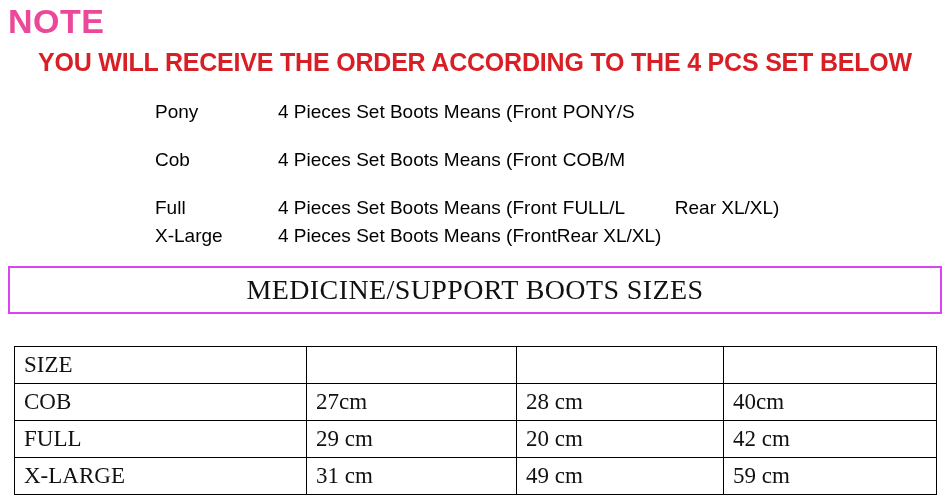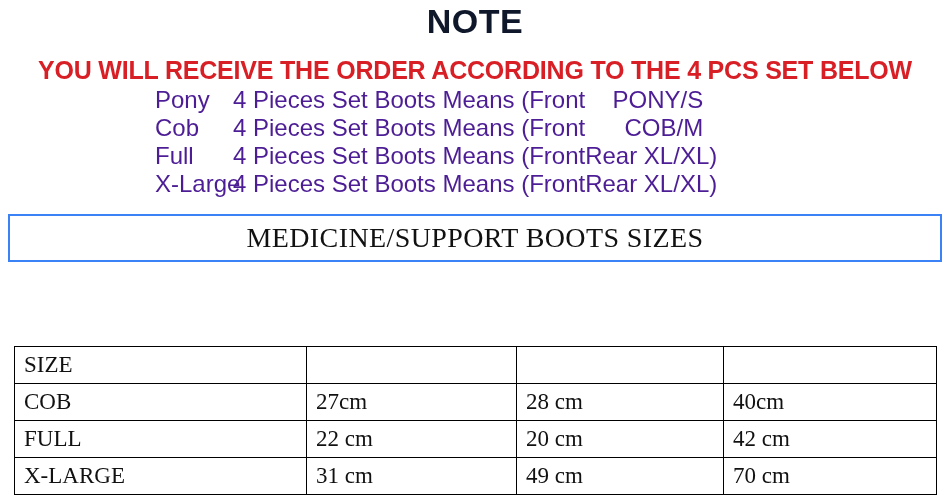--- a/index.html
+++ b/index.html
@@ -14,77 +14,80 @@
     font-family: "Liberation Sans", sans-serif;
     color: #000000;
   }
   .page {
     position: relative;
     width: 950px;
     height: 498px;
     background: #ffffff;
   }
   .note-title {
-    text-align: center;
-    color: #0f172a;
+    text-align: left;
+    color: #ec4899;
     font-weight: bold;
     font-size: 34px;
     line-height: 38px;
     letter-spacing: 0.5px;
     margin-top: 2px;
+    margin-left: 8px;
   }
   .note-sub {
     text-align: center;
     color: #d81f26;
     font-weight: bold;
     font-size: 25px;
     line-height: 28px;
     letter-spacing: -0.2px;
-    margin-top: 16px;
+    margin-top: 8px;
     white-space: nowrap;
   }
   .chart-title {
     text-align: center;
     font-size: 19px;
     line-height: 24px;
     margin-top: 8px;
     color: #111;
   }
   .size-rows {
     width: 640px;
     margin: 2px auto 0 auto;
-    font-size: 24px;
+    font-size: 19px;
     line-height: 28px;
-    color: #4c1d95;
+    color: #000000;
   }
   .size-row {
     display: flex;
     align-items: baseline;
     white-space: nowrap;
   }
   .col-size {
     width: 78px;
     flex: 0 0 78px;
   }
   .col-desc {
     flex: 0 0 auto;
+    margin-left: 45px;
   }
   .col-front {
     width: 112px;
     flex: 0 0 112px;
-    text-align: right;
+    text-align: left;
     padding-left: 6px;
+    margin-top: 20px;
   }
   .col-rear {
     flex: 1 1 auto;
     text-align: left;
   }
   .banner {
     margin: 16px 8px 0 8px;
-    border: 2px solid #3b82f6;
+    border: 2px solid #d946ef;
     height: 44px;
     display: flex;
     align-items: center;
     justify-content: center;
   }
   .banner-text {
     font-family: "Liberation Serif", serif;
     font-size: 28px;
     letter-spacing: 0.4px;
     color: #111;
@@ -127,20 +130,21 @@
       <span class="col-front">PONY/S</span>
     </div>
     <div class="size-row">
       <span class="col-size">Cob</span>
       <span class="col-desc">4 Pieces Set Boots Means (Front</span>
       <span class="col-front">COB/M</span>
     </div>
     <div class="size-row">
       <span class="col-size">Full</span>
       <span class="col-desc">4 Pieces Set Boots Means (Front</span>
+      <span class="col-front">FULL/L</span>
       <span class="col-rear">Rear XL/XL)</span>
     </div>
     <div class="size-row">
       <span class="col-size">X-Large</span>
       <span class="col-desc">4 Pieces Set Boots Means (Front</span>
       <span class="col-rear">Rear XL/XL)</span>
     </div>
   </div>
 
   <div class="banner">
@@ -162,26 +166,26 @@
         <td></td>
       </tr>
       <tr>
         <td>COB</td>
         <td>27cm</td>
         <td>28 cm</td>
         <td>40cm</td>
       </tr>
       <tr>
         <td>FULL</td>
-        <td>22 cm</td>
+        <td>29 cm</td>
         <td>20 cm</td>
         <td>42 cm</td>
       </tr>
       <tr>
         <td>X-LARGE</td>
         <td>31 cm</td>
         <td>49 cm</td>
-        <td>70 cm</td>
+        <td>59 cm</td>
       </tr>
     </tbody>
   </table>
 
 </div>
 
 </body></html>

